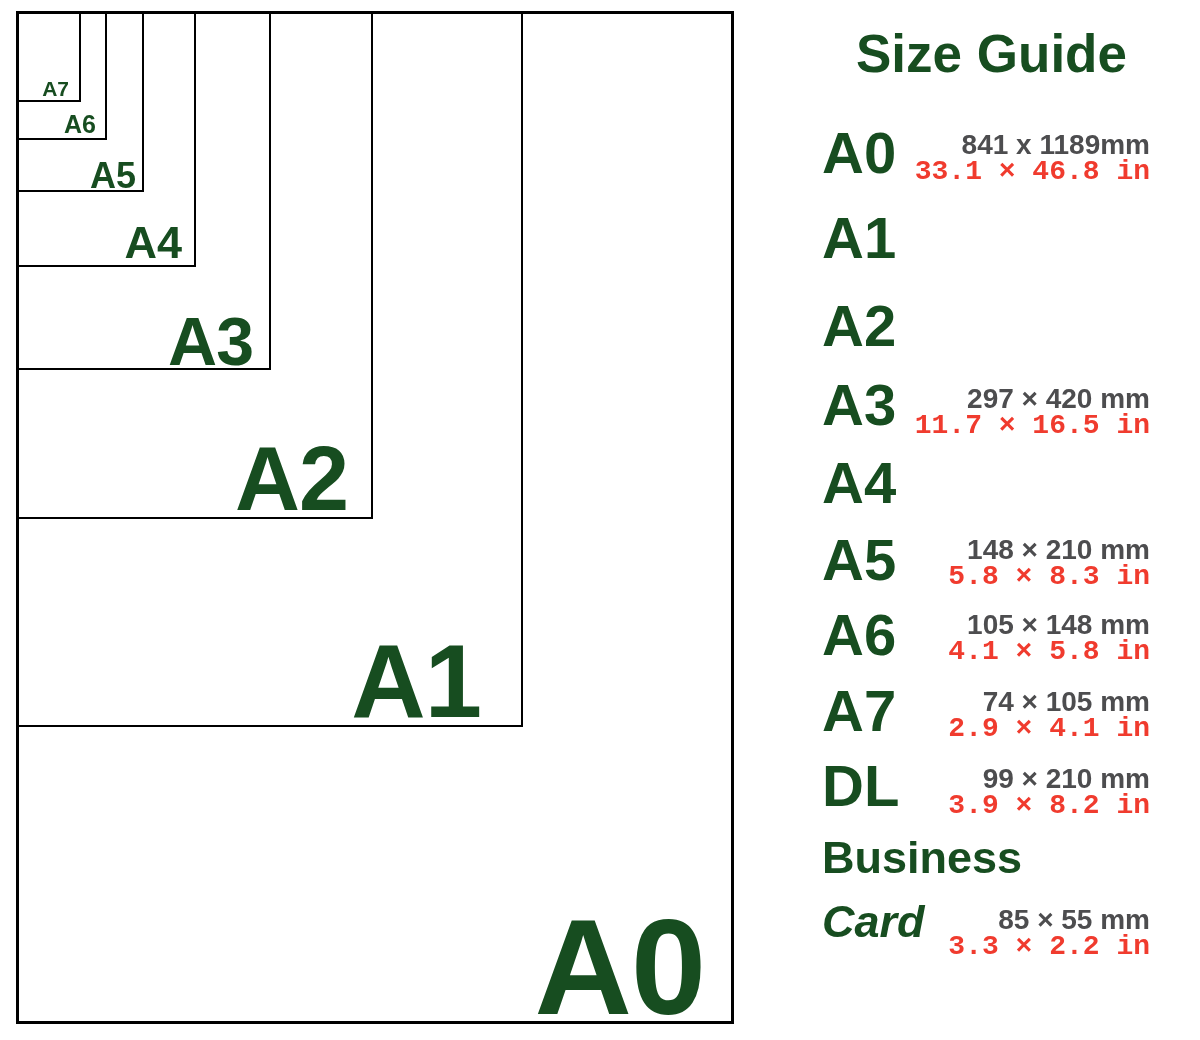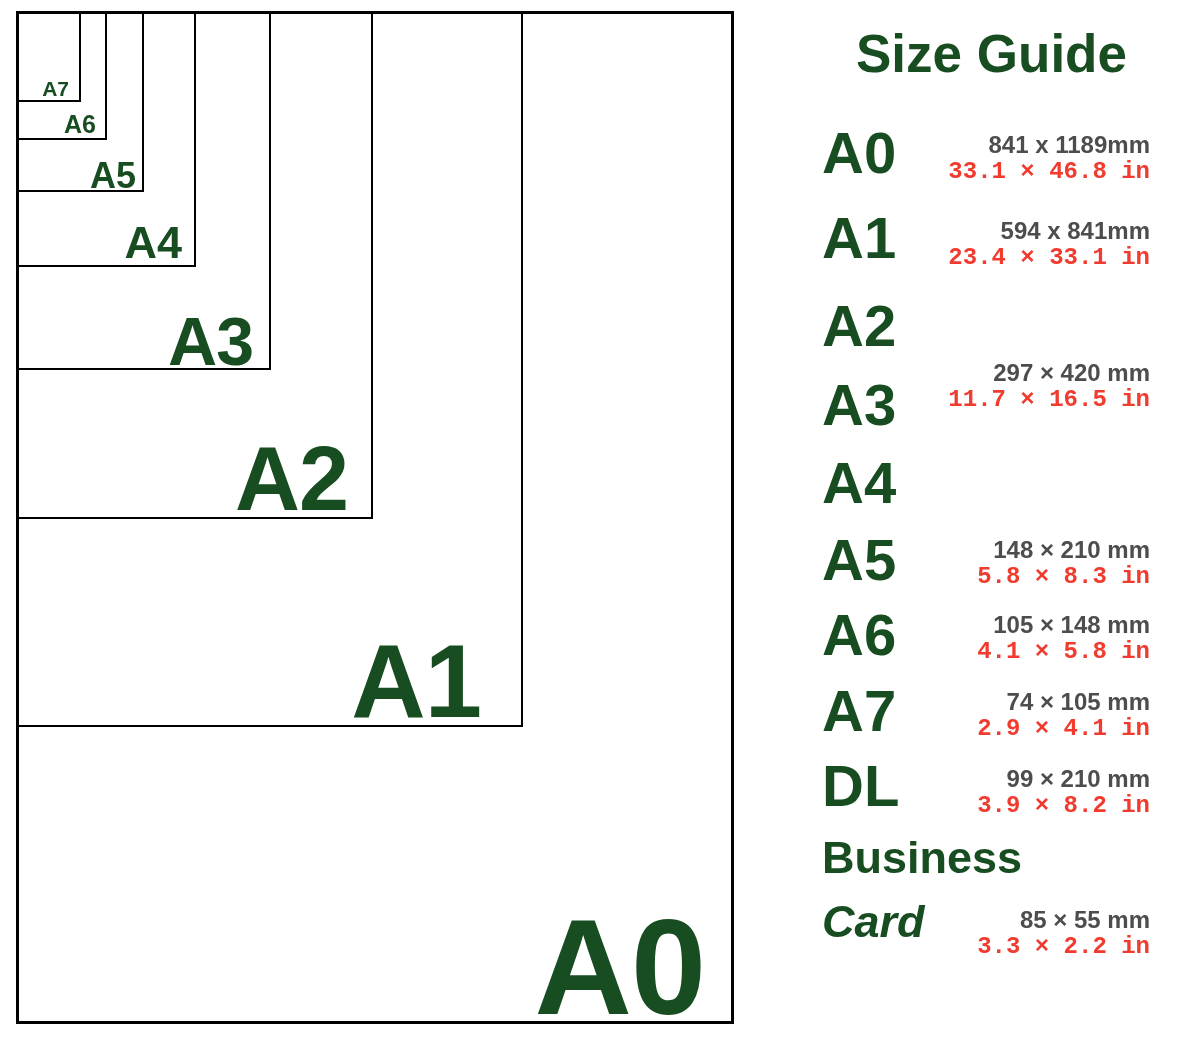--- a/index.html
+++ b/index.html
@@ -36,21 +36,21 @@
     position:absolute;left:34px;top:27px;font-size:53px;font-weight:bold;
     color:#174d20;line-height:1;white-space:nowrap;
   }
   .row-label{
     position:absolute;left:0;font-size:58px;font-weight:bold;color:#174d20;
     line-height:1;white-space:nowrap;
   }
   .row-label.bc{font-size:45px;}
   .dims{
     position:absolute;right:0;text-align:right;font-weight:bold;
-    font-size:24px;line-height:27px;white-space:nowrap;
+    font-size:28px;line-height:27px;white-space:nowrap;
   }
   .dims .mm{color:#4d4d4f;}
   .dims .inch{color:#f03b2e;font-family:Liberation Mono, monospace;}
 </style>
 </head>
 <body>
 
 <div class="diagram">
   <div class="rect rect-a0">
     <span class="lbl">A0</span>
@@ -81,29 +81,25 @@
 <div class="panel">
   <div class="heading">Size Guide</div>
 
   <div class="row-label" style="top:124px;">A0</div>
   <div class="dims" style="top:131px;">
     <div class="mm">841 x 1189mm</div>
     <div class="inch">33.1 × 46.8 in</div>
   </div>
 
   <div class="row-label" style="top:209px;">A1</div>
-  <div class="dims" style="top:217px;">
-    <div class="mm">594 x 841mm</div>
-    <div class="inch">23.4 × 33.1 in</div>
-  </div>
 
   <div class="row-label" style="top:297px;">A2</div>
 
   <div class="row-label" style="top:376px;">A3</div>
-  <div class="dims" style="top:359px;margin-left:8px;">
+  <div class="dims" style="top:385px;margin-left:8px;">
     <div class="mm">297 × 420 mm</div>
     <div class="inch">11.7 × 16.5 in</div>
   </div>
 
   <div class="row-label" style="top:454px;">A4</div>
 
   <div class="row-label" style="top:531px;">A5</div>
   <div class="dims" style="top:536px;">
     <div class="mm">148 × 210 mm</div>
     <div class="inch">5.8 × 8.3 in</div>

